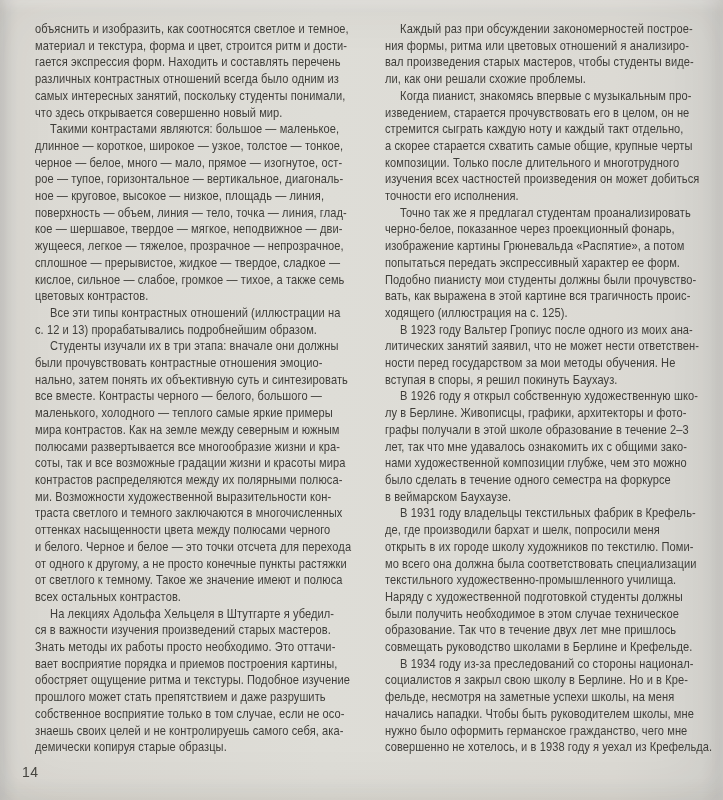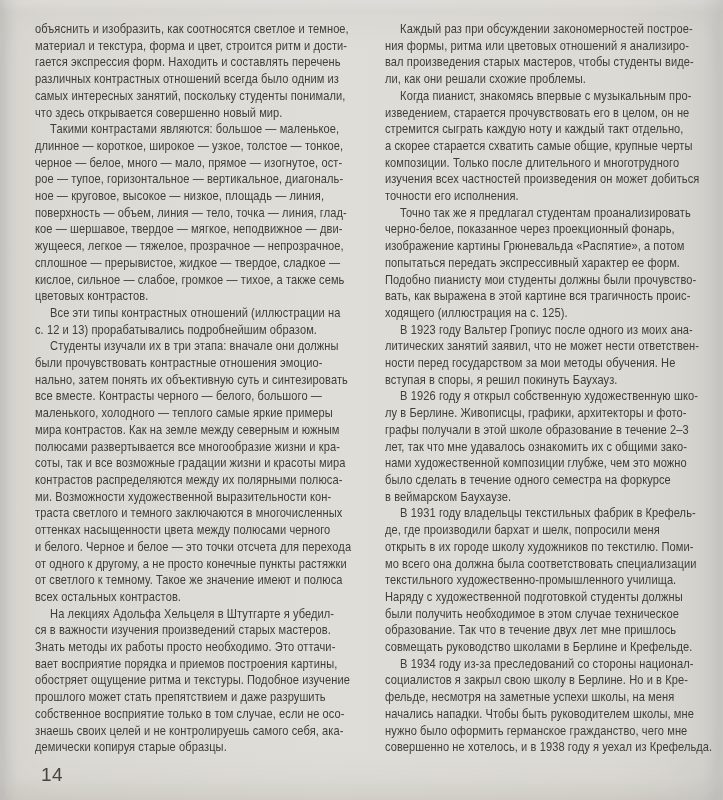--- a/index.html
+++ b/index.html
@@ -37,23 +37,23 @@
     font-size: 13.2px;
     line-height: 16.7px;
     letter-spacing: 0.1px;
   }
   .col-left  { left: 35px; }
   .col-right { left: 385px; }
   .line { white-space: nowrap; }
   .para.indent .line:first-child { padding-left: 18px; }
   .page-number {
     position: absolute;
-    left: 41px;
+    left: 22px;
     top: 764px;
-    font-size: 19px;
+    font-size: 14px;
     color: #45443f;
     letter-spacing: 0.5px;
   }
 </style>
 </head>
 <body>
 
 <div class="page">
   <div class="vignette"></div>
   <div class="col col-left">

